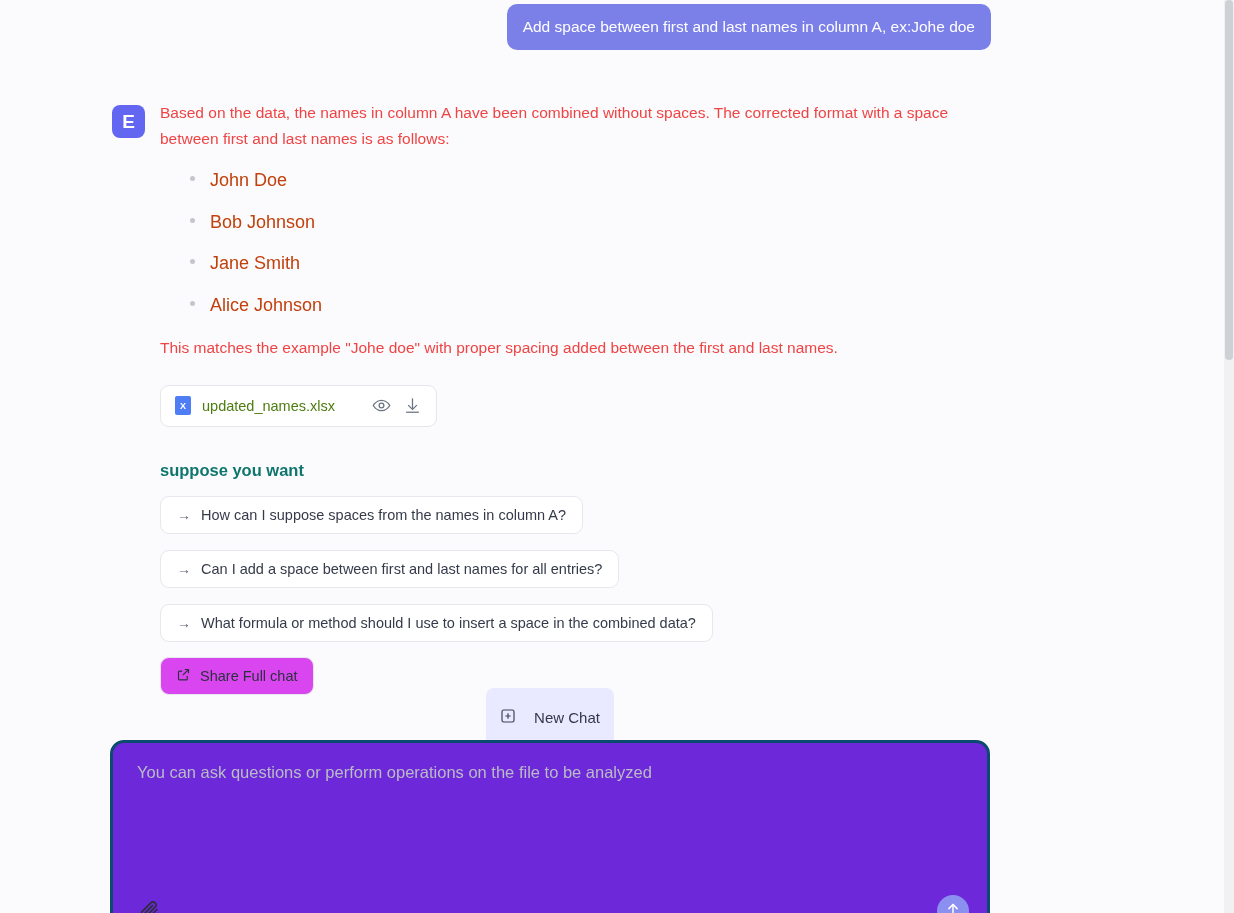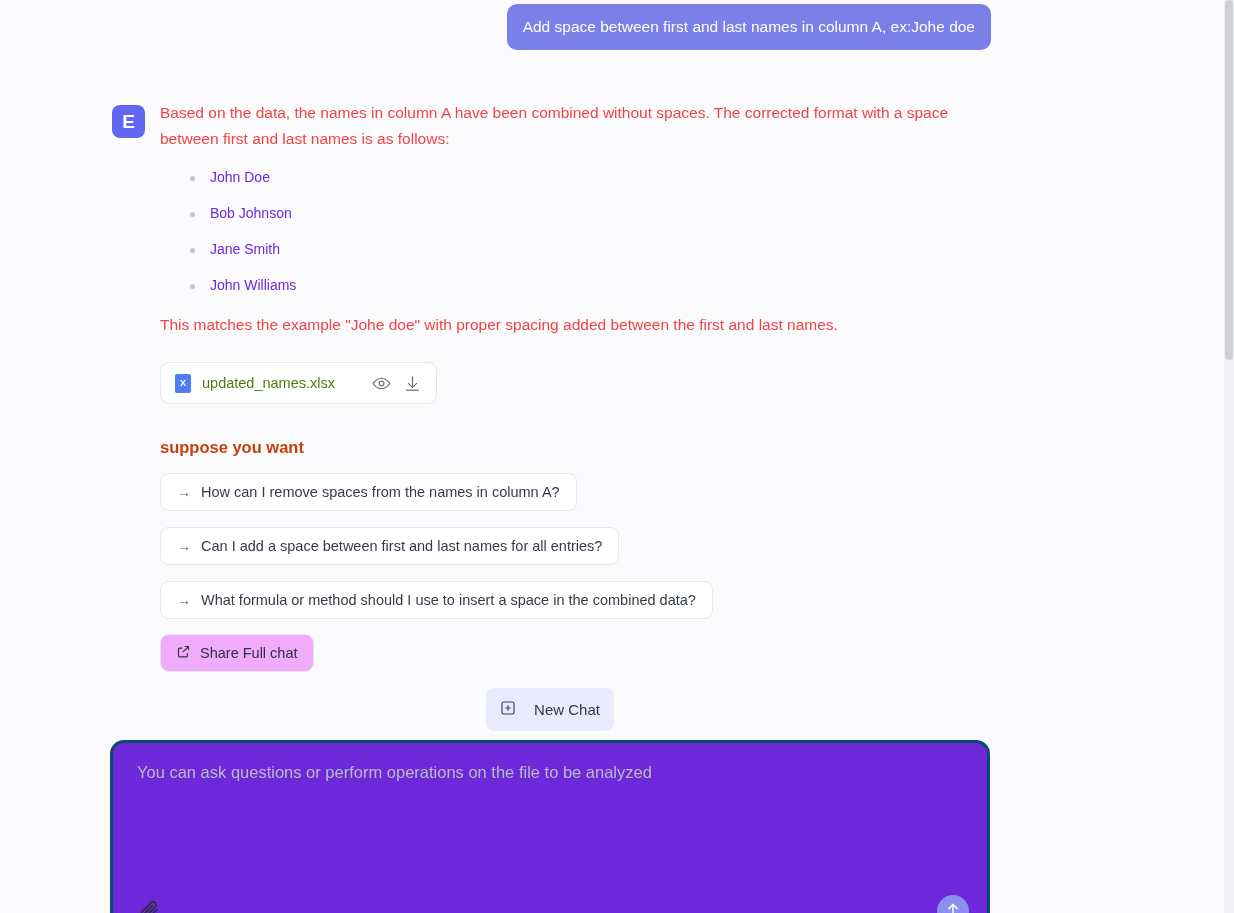--- a/index.html
+++ b/index.html
@@ -82,23 +82,23 @@
     color: #ef4444;
     margin: 0;
   }
   .name-list {
     list-style: none;
     margin: 16px 0 0 0;
     padding: 0 0 0 30px;
   }
   .name-list li {
     position: relative;
-    font-size: 14px;
+    font-size: 18px;
     line-height: 1.4;
-    color: #6d28d9;
+    color: #c2410c;
     padding: 0 0 0 20px;
     margin-bottom: 16.5px;
   }
   .name-list li::before {
     content: "";
     position: absolute;
     left: 0; top: 8px;
     width: 5px; height: 5px;
     border-radius: 50%;
     background: #c3c6cf;
@@ -138,21 +138,21 @@
     display: flex; align-items: center; justify-content: center;
     color: #6b7280;
     cursor: pointer;
   }
 
   
   .sugg-title {
     margin-top: 34px;
     font-size: 16.5px;
     font-weight: 700;
-    color: #c2410c;
+    color: #0f766e;
   }
   .sugg {
     margin-top: 16px;
     display: inline-flex;
     align-items: center;
     gap: 10px;
     border: 1px solid #e7e7ee;
     background: #ffffff;
     border-radius: 9px;
     padding: 10px 16px;
@@ -162,21 +162,21 @@
   }
   .sugg .arrow { color: #5a6072; font-size: 14px; }
   .sugg-wrap { display: block; }
 
   .share-btn {
     margin-top: 15px;
     display: inline-flex;
     align-items: center;
     gap: 9px;
     border: 1px solid #e7e7ee;
-    background: #f0abfc;
+    background: #d946ef;
     border-radius: 9px;
     padding: 9px 15px;
     font-size: 14.5px;
     color: #2c313f;
     cursor: pointer;
   }
 
   
   .newchat-row {
     position: absolute;
@@ -186,21 +186,21 @@
     justify-content: center;
   }
   .newchat-btn {
     display: inline-flex;
     align-items: center;
     gap: 18px;
     background: #e9eaff;
     color: #33384a;
     border: none;
     border-radius: 8px;
-    padding: 12px 14px;
+    padding: 20px 14px;
     font-size: 15px;
     font-family: "Liberation Sans", sans-serif;
     cursor: pointer;
   }
 
   
   .composer {
     position: absolute;
     top: 740px;
     left: 110px;
@@ -245,21 +245,21 @@
 
   <div class="assistant">
     <div class="avatar">E</div>
     <div class="assistant-body">
       <p class="para">Based on the data, the names in column A have been combined without spaces. The corrected format with a space between first and last names is as follows:</p>
 
       <ul class="name-list">
         <li>John Doe</li>
         <li>Bob Johnson</li>
         <li>Jane Smith</li>
-        <li>John Williams</li>
+        <li>Alice Johnson</li>
       </ul>
 
       <p class="para para-after">This matches the example "Johe doe" with proper spacing added between the first and last names.</p>
 
       
       <div class="file-chip">
         <span class="xls-icon">X</span>
         <span class="file-name">updated_names.xlsx</span>
         <span class="icon-btn">
           <svg width="19" height="19" viewBox="0 0 24 24" fill="none" stroke="currentColor" stroke-width="1.6">
@@ -275,21 +275,21 @@
           </svg>
         </span>
       </div>
 
       
       <div class="sugg-title">suppose you want</div>
 
       <div class="sugg-wrap">
         <div class="sugg">
           <span class="arrow">→</span>
-          <span>How can I remove spaces from the names in column A?</span>
+          <span>How can I suppose spaces from the names in column A?</span>
         </div>
       </div>
       <div class="sugg-wrap">
         <div class="sugg">
           <span class="arrow">→</span>
           <span>Can I add a space between first and last names for all entries?</span>
         </div>
       </div>
       <div class="sugg-wrap">
         <div class="sugg">

